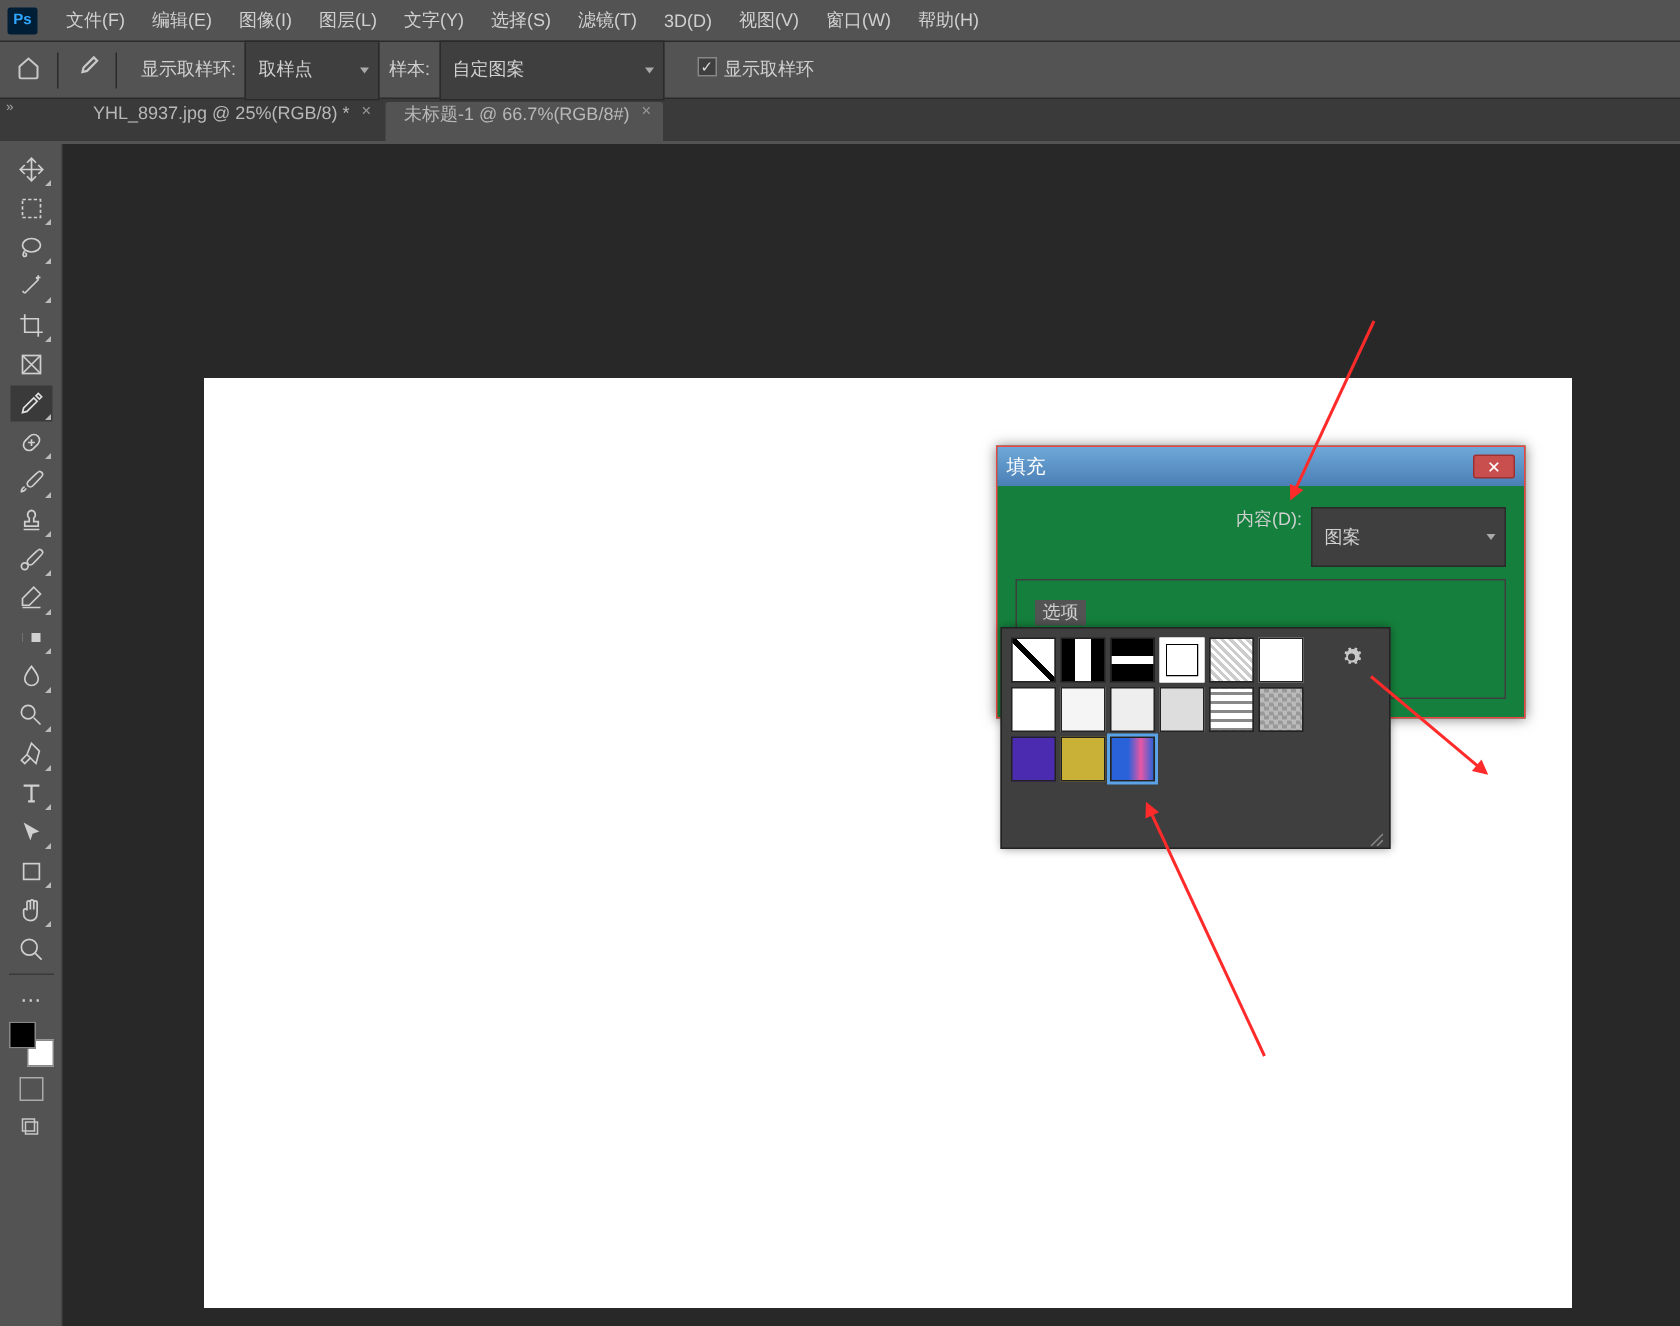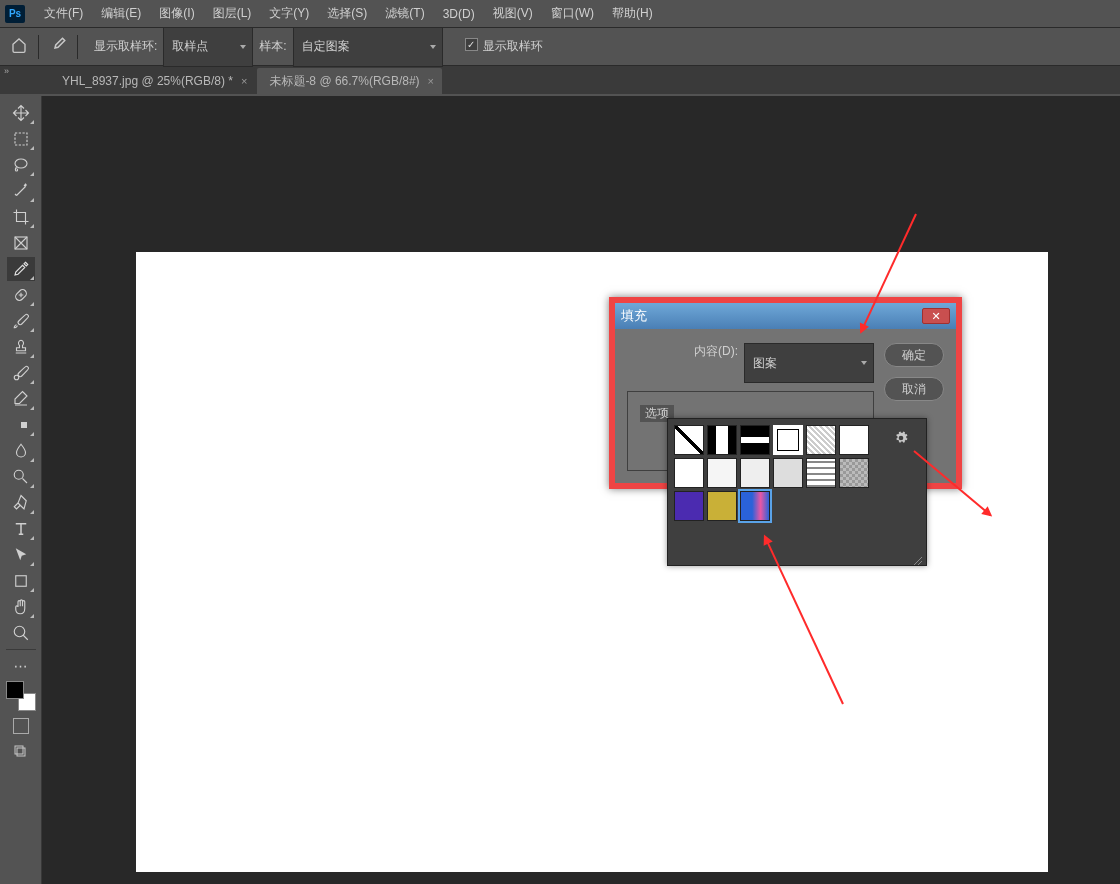--- a/index.html
+++ b/index.html
@@ -20,21 +20,21 @@
 .dropdown.wide { min-width:150px; }
 .dropdown::after { content:""; position:absolute; right:6px; top:50%; width:0; height:0; border-left:3px solid transparent; border-right:3px solid transparent; border-top:4px solid #aaa; transform:translateY(-50%); }
 .checkbox { width:13px; height:13px; background:#3f3f3f; border:1px solid #888; margin-right:5px; display:flex; align-items:center; justify-content:center; }
 .checkbox.checked::after { content:"✓"; font-size:10px; color:#ddd; }
 
 
 .doc-marker { position:absolute; left:0; top:66px; width:14px; height:16px; font-size:9px; color:#aaa; padding-left:4px; }
 
 
 .tabs { height:28px; background:#3a3a3a; display:flex; align-items:flex-end; padding-left:50px; font-size:12px; }
-.tab { height:26px; padding:0 8px 0 12px; display:flex; align-items:center; color:#b8b8b8; background:#535353; border-radius:2px 2px 0 0; margin-right:2px; }
+.tab { height:26px; padding:0 8px 0 12px; display:flex; align-items:flex-start; color:#b8b8b8; background:#535353; border-radius:2px 2px 0 0; margin-right:2px; }
 .tab.inactive { background:#3a3a3a; }
 .tab .close { margin-left:8px; font-size:11px; color:#999; }
 
 
 .toolbox { position:absolute; left:0; top:96px; width:42px; bottom:0; background:#535353; border-right:1px solid #383838; display:flex; flex-direction:column; align-items:center; padding-top:4px; }
 .tool { width:28px; height:24px; display:flex; align-items:center; justify-content:center; position:relative; margin:1px 0; }
 .tool.selected { background:#3a3a3a; }
 .tool svg { width:18px; height:18px; }
 .tool .tri { position:absolute; right:1px; bottom:1px; width:0; height:0; border-left:4px solid transparent; border-bottom:4px solid #bbb; }
 .tool-divider { width:30px; height:1px; background:#3a3a3a; margin:3px 0; }
@@ -43,21 +43,21 @@
 .swatch-fg { position:absolute; left:0; top:0; width:18px; height:18px; background:#000; border:1px solid #888; }
 .small-tool { width:22px; height:22px; display:flex; align-items:center; justify-content:center; margin-top:4px; }
 .empty-box { width:16px; height:16px; border:1px solid #aaa; }
 .resize-icon svg { width:16px; height:16px; }
 
 
 .canvas-area { position:absolute; left:42px; top:96px; right:0; bottom:0; background:#282828; }
 .canvas { position:absolute; left:94px; top:156px; width:912px; height:620px; background:#fff; }
 
 
-.dialog { position:absolute; left:609px; top:297px; width:353px; background:#737373; border:6px solid #ef4444; box-shadow:0 0 8px rgba(0,0,0,.5); }
+.dialog { position:absolute; left:664px; top:297px; width:353px; background:#15803d; border:1px solid #ef4444; box-shadow:0 0 8px rgba(0,0,0,.5); }
 .dlg-title { height:26px; background:linear-gradient(#6fa8d8,#4a7fb5); display:flex; align-items:center; padding:0 6px; font-size:13px; color:#fff; }
 .dlg-title span:first-child { flex:1; }
 .dlg-close { width:28px; height:16px; background:#c94f4f; border:1px solid #a03030; display:flex; align-items:center; justify-content:center; color:#fff; font-size:11px; border-radius:2px; }
 .dlg-body { padding:14px 12px 12px 12px; display:flex; font-size:12px; color:#d0d0d0; }
 .dlg-left { flex:1; }
 .dlg-right { width:60px; display:flex; flex-direction:column; gap:10px; margin-left:10px; }
 .btn { height:24px; border:1px solid #888; border-radius:12px; background:#535353; display:flex; align-items:center; justify-content:center; color:#d0d0d0; font-size:12px; }
 .row1 { display:flex; align-items:flex-start; justify-content:flex-end; margin-bottom:8px; }
 .row1 .dropdown { min-width:130px; margin-left:6px; }
 .group { border:1px solid #3f3f3f; padding:22px 12px 56px 12px; position:relative; }
@@ -129,21 +129,21 @@
 </div>
 
 <div class="doc-marker">»</div>
 
 <div class="tabs">
   <div class="tab inactive">
     <span>YHL_8937.jpg @ 25%(RGB/8) *</span>
     <span class="close">×</span>
   </div>
   <div class="tab">
-    <span>未标题-8 @ 66.7%(RGB/8#)</span>
+    <span>未标题-1 @ 66.7%(RGB/8#)</span>
     <span class="close">×</span>
   </div>
 </div>
 
 <div class="toolbox">
   <div class="tool">
       <svg viewBox="0 0 24 24" fill="none" stroke="#d0d0d0" stroke-width="1.5">
         <path d="M12 2v20M2 12h20M8 6l4-4 4 4M8 18l4 4 4-4M6 8l-4 4 4 4M18 8l4 4-4 4"></path>
       </svg>
       <span class="tri"></span>
@@ -305,24 +305,20 @@
     <div class="dlg-left">
       <div class="row1">
         <span>内容(D): </span>
         <div class="dropdown">
           <span>图案</span>
         </div>
       </div>
       <div class="group">
         <span class="group-label">选项</span>
       </div>
-    </div>
-    <div class="dlg-right">
-      <div class="btn">确定</div>
-      <div class="btn">取消</div>
     </div>
   </div>
 </div>
 
 <div class="picker">
   <div class="picker-grid">
     <div class="swatch" style="background:linear-gradient(45deg,#fff 45%,#000 45%,#000 55%,#fff 55%)"></div>
     <div class="swatch" style="background:linear-gradient(90deg,#000 30%,#fff 30%,#fff 70%,#000 70%)"></div>
     <div class="swatch" style="background:linear-gradient(#000 40%,#fff 40%,#fff 60%,#000 60%)"></div>
     <div class="swatch" style="background:#fff;border:4px solid #fff;box-shadow:inset 0 0 0 1px #000"></div>

